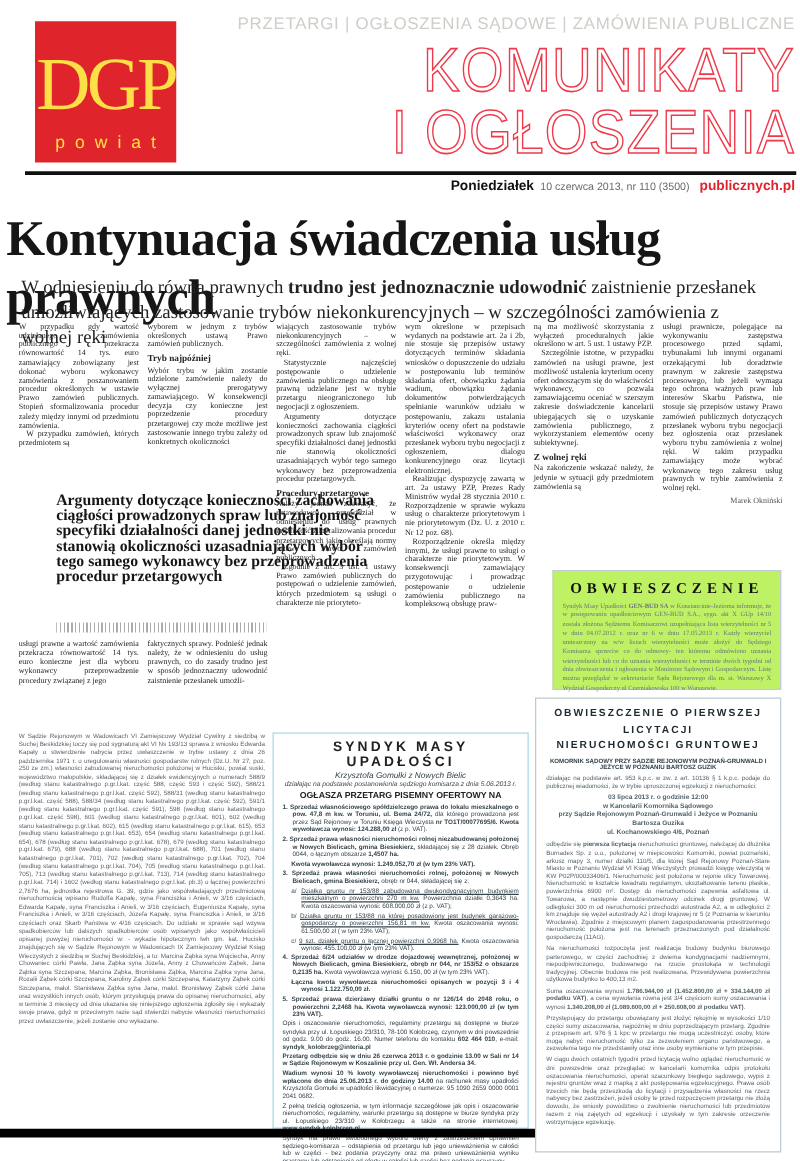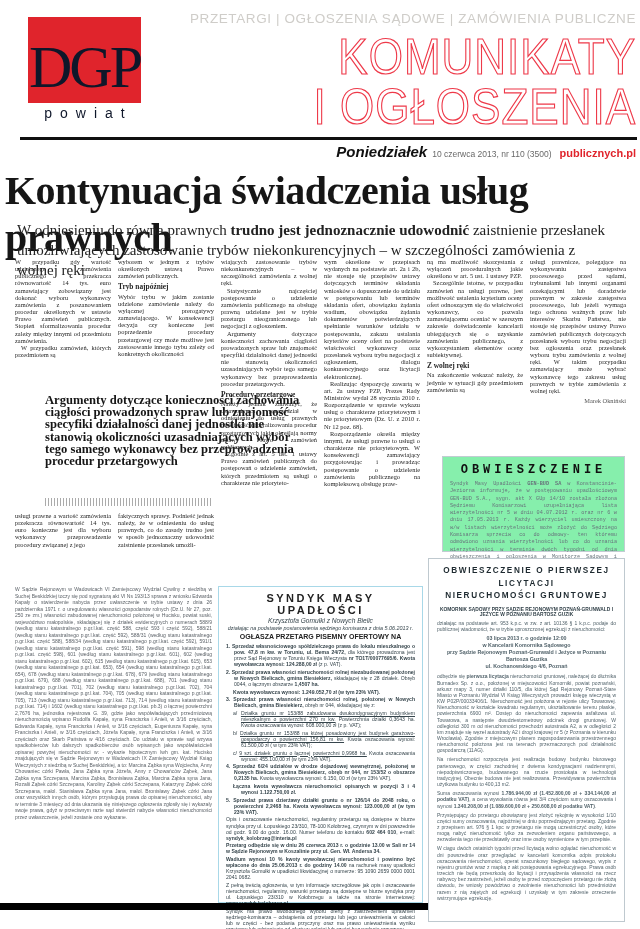--- a/index.html
+++ b/index.html
@@ -2,55 +2,55 @@
 <html><head>
 <meta charset="utf-8">
 <style>
   html,body{margin:0;padding:0;background:#e9e9e9;}
   .page{position:relative;width:640px;height:929px;margin:0 auto;background:#ffffff;overflow:hidden;
         font-family:"Liberation Serif",serif;color:#1d1d1b;}
 
   
   .topline{position:absolute;top:11px;right:4px;font-family:"Liberation Sans",sans-serif;
            font-size:13.5px;letter-spacing:.6px;color:#cfcdc9;white-space:nowrap;}
-  .logo{position:absolute;left:28px;top:17px;width:113px;height:86px;background:#e0242c;
-        color:#0f172a;text-align:center;box-sizing:border-box;}
+  .logo{position:absolute;left:28px;top:17px;width:113px;height:113px;background:#e0242c;
+        color:#fde047;text-align:center;box-sizing:border-box;}
   .logo-dgp{font-family:"Liberation Serif",serif;font-size:60px;line-height:1;margin-top:20px;letter-spacing:-3px;}
   .logo-ekstra{font-family:"Liberation Sans",sans-serif;font-size:14px;letter-spacing:8px;margin-top:8px;padding-left:8px;}
   .big-title{position:absolute;right:4px;font-family:"Liberation Sans",sans-serif;font-weight:300;
              font-size:44px;letter-spacing:1px;color:#ee3a4a;transform:scaleY(1.12);transform-origin:top right;white-space:nowrap;}
   @supports (-webkit-text-stroke:1px red){
     .big-title{-webkit-text-stroke:1.1px #ee3a4a;-webkit-text-fill-color:#ffffff;}
   }
   .t1{top:29px;} .t2{top:79px;}
   .rule{position:absolute;left:20px;top:137px;width:617px;height:3px;background:#101010;}
   .dateline{position:absolute;top:143px;right:4px;font-family:"Liberation Sans",sans-serif;
             font-size:8.5px;color:#6a6a6a;white-space:nowrap;}
-  .dateline .day{font-weight:700;font-size:15px;color:#111;margin-right:5px;font-style:italic;}
+  .dateline .day{font-weight:700;font-size:11px;color:#111;margin-right:5px;}
   .dateline .site{font-weight:700;font-size:11px;color:#e0242c;margin-left:8px;}
 
   
   .headline{position:absolute;left:5px;top:167px;width:612px;font-size:40px;font-weight:700;
             letter-spacing:-.5px;color:#161616;}
   .standfirst{position:absolute;left:17px;top:221px;width:600px;font-size:15px;line-height:1.32;color:#222;}
 
   
   .acol{position:absolute;width:96px;font-size:6.4px;line-height:7.15px;text-align:justify;color:#262626;}
   .acol p{margin:0;}
   .acol p.ind{text-indent:6px;}
   .ahead{font-weight:700;font-size:7.4px;margin:4px 0 2px;text-align:left;}
   .quote{position:absolute;left:45px;top:394px;width:258px;font-size:12.6px;line-height:12.2px;
          font-weight:700;color:#161616;text-align:left;}
   .barcode{position:absolute;left:45px;top:498px;width:168px;height:8px;opacity:.75;
            background:repeating-linear-gradient(90deg,#8f8f8f 0 1px,transparent 1px 3px);}
   .author{text-align:right;font-size:6.4px;color:#555;margin-top:3px;}
 
   
   .genbox{position:absolute;left:442px;top:456px;width:183px;height:96px;border:1px solid #c2ccd2;
-          padding:6px 7px;box-sizing:border-box;font-family:Liberation Mono, monospace;background:#86efac;}
+          padding:6px 7px;box-sizing:border-box;font-family:Liberation Serif, serif;background:#bef264;}
   .genbox .t{font-weight:700;font-size:12px;letter-spacing:4px;text-align:center;color:#111;margin-bottom:4px;}
   .genbox .b{font-size:5.2px;line-height:7.3px;color:#68757c;text-align:justify;}
 
   .leftnotice{position:absolute;left:15px;top:586px;width:197px;font-family:"Liberation Sans",sans-serif;
               font-size:5px;line-height:6.5px;color:#5c6268;text-align:justify;}
 
   .midbox{position:absolute;left:218px;top:586px;width:205px;height:317px;border:1px solid #a8d8e8;
           padding:5px 7px;box-sizing:border-box;font-family:"Liberation Sans",sans-serif;color:#36454c;background:#fff;}
   .midbox .t{text-align:center;font-weight:700;font-size:11px;letter-spacing:2.5px;color:#222;}
   .midbox .s{text-align:center;font-style:italic;font-size:6.6px;margin-top:1px;}

